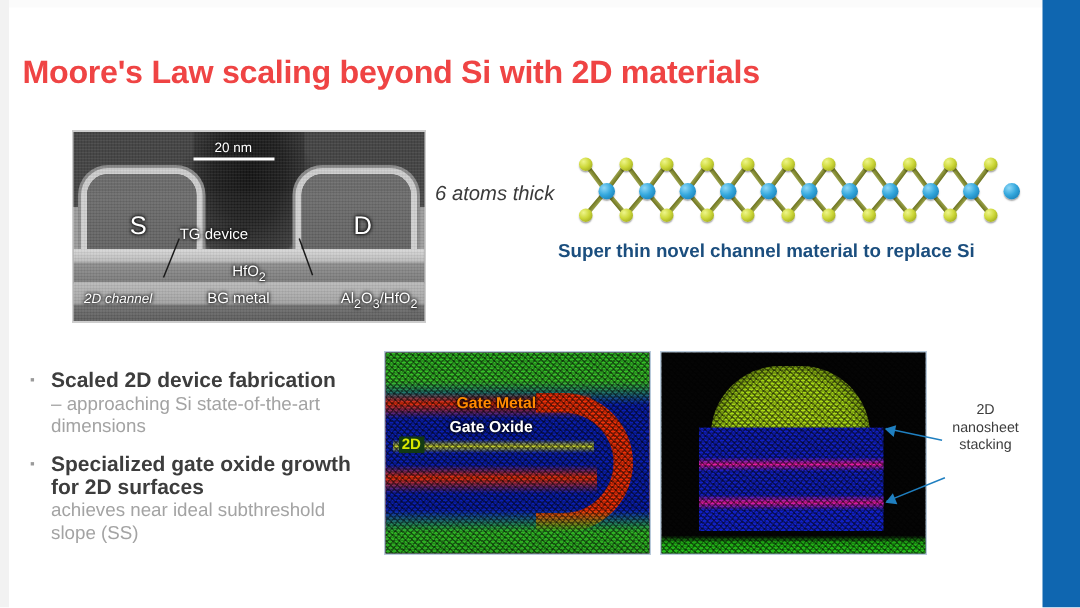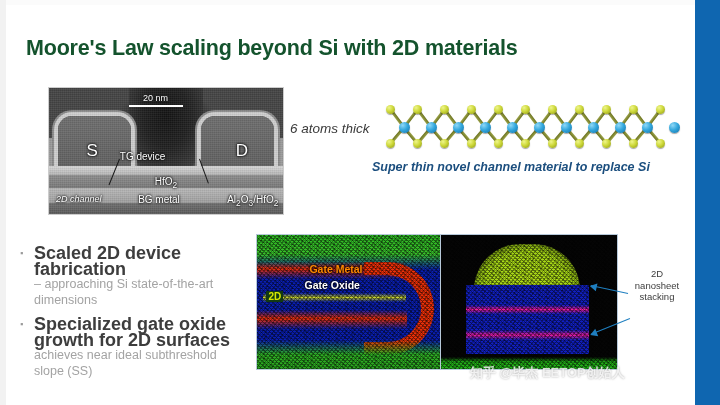--- a/index.html
+++ b/index.html
@@ -32,25 +32,25 @@
     background: #fbfbfb;
   }
   .rail-right {
     position: absolute; right: 0; top: 0; width: 25px; height: 405px;
     background: #0f66b0;
   }
 
   
   #title {
     position: absolute;
-    left: 26px;
+    left: 15px;
     top: 36px;
     font-size: 21.5px;
     font-weight: bold;
-    color: #14532d;
+    color: #ef4444;
     letter-spacing: -0.2px;
     white-space: nowrap;
   }
 
   
   #tem {
     position: absolute;
     left: 48px;
     top: 87px;
     width: 234px;
@@ -176,21 +176,20 @@
     height: 3px;
     background: linear-gradient(180deg,#9ba24a,#6d7420);
     transform-origin: left center;
     border-radius: 1px;
   }
   #atoms-caption-bottom {
     position: absolute;
     left: 82px;
     top: 55px;
     font-size: 12.5px;
-    font-style: italic;
     font-weight: bold;
     color: #1b4e7e;
     white-space: nowrap;
   }
 
   
   #bullets {
     position: absolute;
     left: 20px;
     top: 246px;
@@ -203,42 +202,41 @@
   }
   .bullet-marker {
     color: #9a9a9a;
     font-size: 9px;
     line-height: 15px;
     width: 14px;
     flex: 0 0 14px;
   }
   .bullet-body { flex: 1 1 auto; }
   .bullet-strong {
-    font-size: 18px;
+    font-size: 14px;
     font-weight: bold;
     color: #3d3d3d;
     line-height: 15.5px;
   }
   .bullet-sub {
     font-size: 12.5px;
     color: #a3a3a3;
     line-height: 15.5px;
   }
 
   
   #map-left {
     position: absolute;
     left: 256px;
     top: 234px;
     width: 176px;
     height: 134px;
     border: 1px solid #b7c9da;
     background: #7f1d1d;
     overflow: hidden;
-    padding-left: 12px;
   }
   #map-right {
     position: absolute;
     left: 440px;
     top: 234px;
     width: 176px;
     height: 134px;
     border: 1px solid #b7c9da;
     background: #050505;
     overflow: hidden;
@@ -557,16 +555,15 @@
     <div class="R-magenta-1"></div>
     <div class="R-magenta-2"></div>
     <div class="R-green-bot"></div>
     <div class="speckle"></div>
   </div>
 
   <div class="note-arrow" style="left:590px;top:293px;width:38px;transform:rotate(12deg);"></div>
   <div class="note-arrow" style="left:588px;top:318px;width:42px;transform:rotate(-22deg);"></div>
   <div id="nanosheet-note">2D nanosheet stacking</div>
 
-  <div id="watermark">知乎 @毕杰 EETOP创始人</div>
 
 
 </div>
 
 </body></html>

